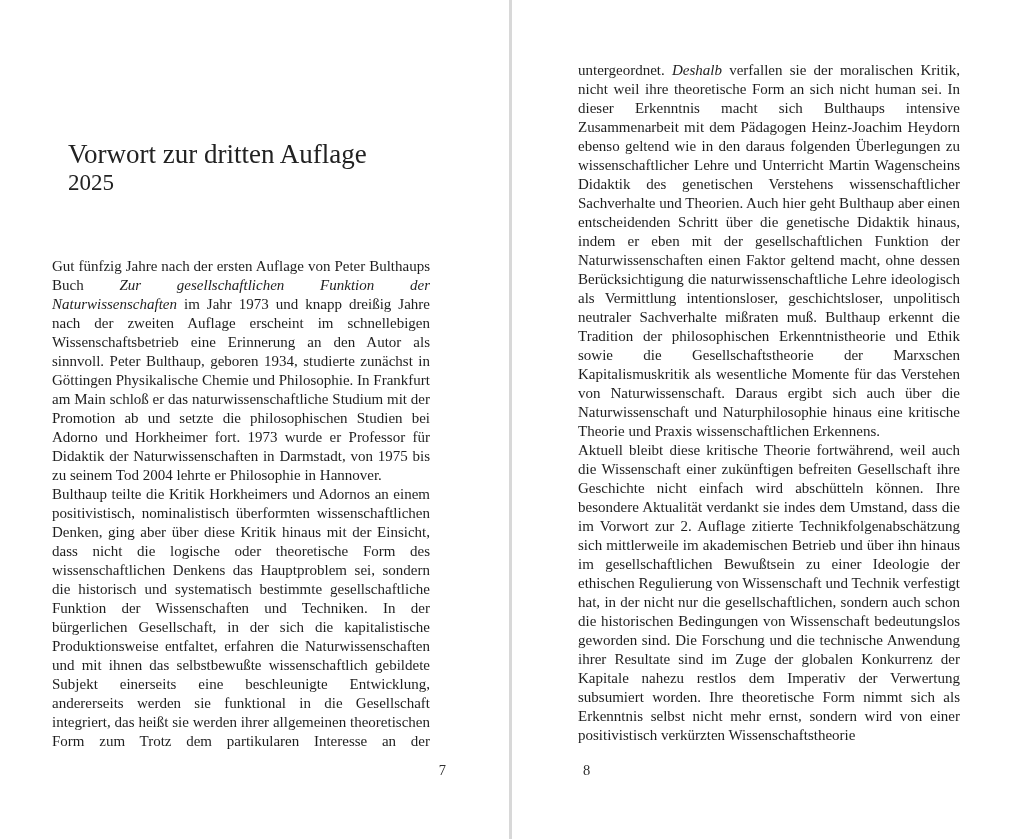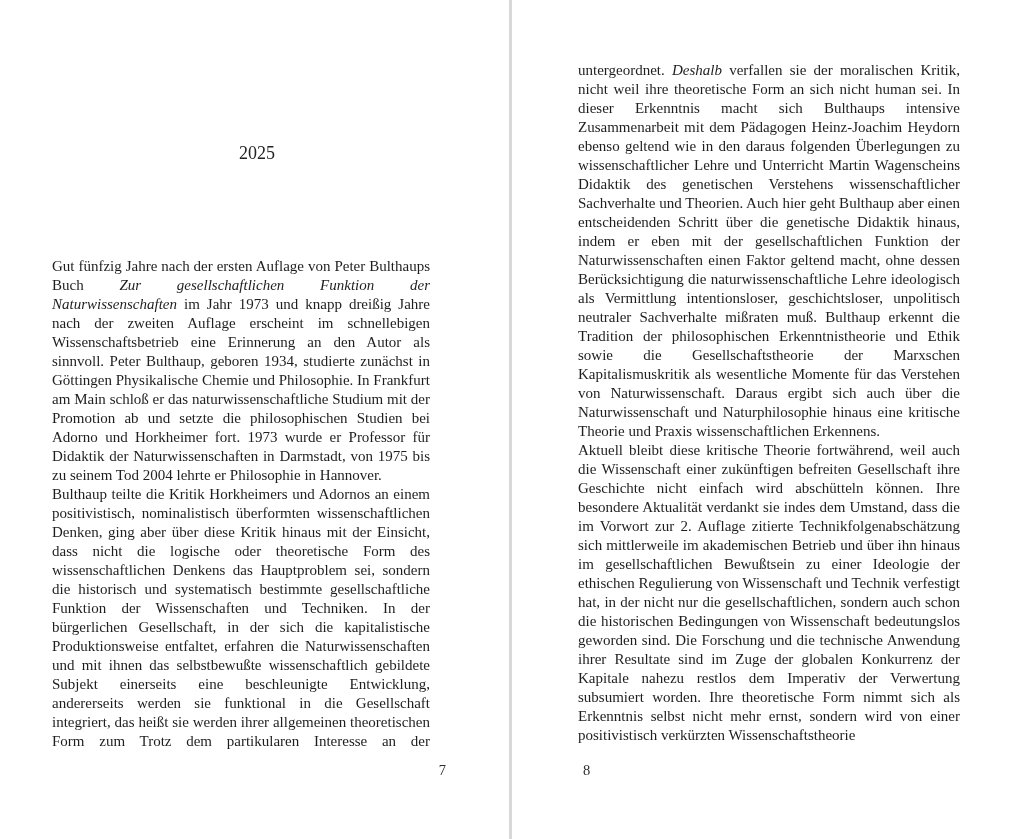--- a/index.html
+++ b/index.html
@@ -24,24 +24,23 @@
   }
   .page-title {
     margin: 0;
     font-size: 27px;
     font-weight: 400;
     line-height: 30px;
     color: #222222;
   }
   .page-subtitle {
     margin: 3px 0 0 0;
-    font-size: 18px;
+    font-size: 23px;
     line-height: 22px;
     color: #222222;
-    text-align: center;
   }
   .body-text {
     position: absolute;
     font-size: 15px;
     line-height: 19px;
     text-align: justify;
     hyphens: auto;
     -webkit-hyphens: auto;
     overflow: hidden;
     color: #1e1e1e;
@@ -91,20 +90,21 @@
     background: #d8d8d8;
   }
 </style>
 </head>
 <body>
 
 <div class="spread">
 
   <div>
     <div class="title-block">
+      <h1 class="page-title">Vorwort zur dritten Auflage</h1>
       <div class="page-subtitle">2025</div>
     </div>
 
     <div class="body-text left-body">
       <p><span>Gut fünfzig Jahre nach der ersten Auflage von Peter Bulthaups Buch </span><em>Zur gesellschaftlichen Funktion der Naturwissenschaften</em><span> im Jahr 1973 und knapp dreißig Jahre nach der zweiten Auflage erscheint im schnellebigen Wissenschaftsbetrieb eine Erinnerung an den Autor als sinnvoll. Peter Bulthaup, geboren 1934, studierte zunächst in Göttingen Physikalische Chemie und Philosophie. In Frankfurt am Main schloß er das naturwissenschaftliche Studium mit der Promotion ab und setzte die philosophischen Studien bei Adorno und Horkheimer fort. 1973 wurde er Professor für Didaktik der Naturwissenschaften in Darmstadt, von 1975 bis zu seinem Tod 2004 lehrte er Philosophie in Hannover.</span></p>
       <p><span>Bulthaup teilte die Kritik Horkheimers und Adornos an einem positivistisch, nominalistisch überformten wissenschaftlichen Denken, ging aber über diese Kritik hinaus mit der Einsicht, dass nicht die logische oder theoretische Form des wissenschaftlichen Denkens das Hauptproblem sei, sondern die historisch und systematisch bestimmte gesellschaftliche Funktion der Wissenschaften und Techniken. In der bürgerlichen Gesellschaft, in der sich die kapitalistische Produktionsweise entfaltet, erfahren die Naturwissenschaften und mit ihnen das selbstbewußte wissenschaftlich gebildete Subjekt einerseits eine beschleunigte Entwicklung, andererseits werden sie funktional in die Gesellschaft integriert, das heißt sie werden ihrer allgemeinen theoretischen Form zum Trotz dem partikularen Interesse an der Kapitalverwertung</span></p>
     </div>
 
     <div class="pagenum pagenum-left">7</div>
   </div>

